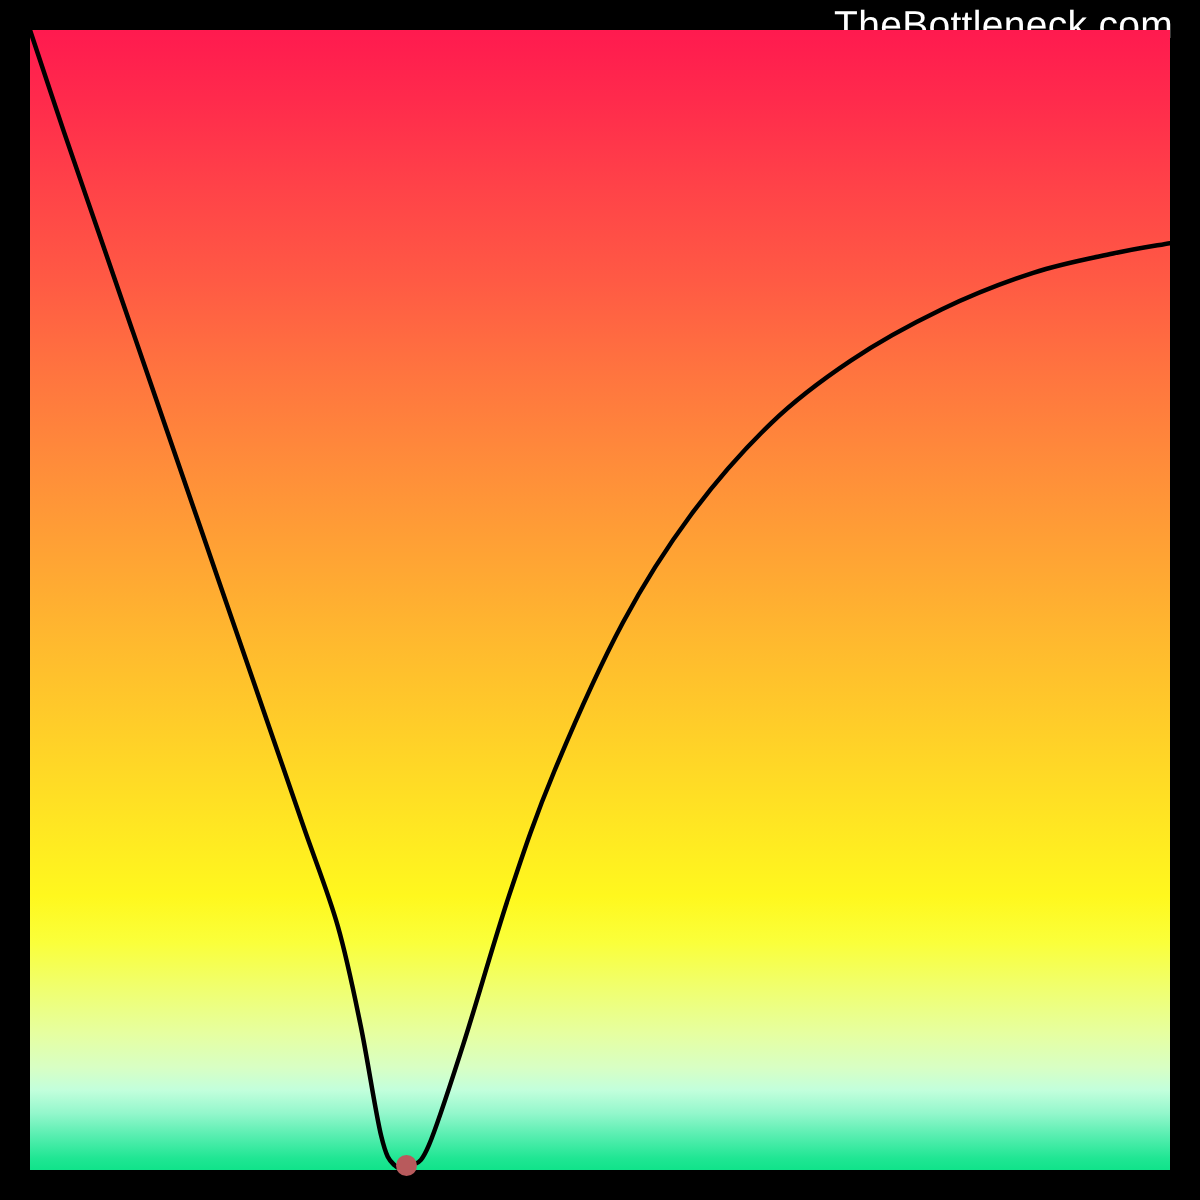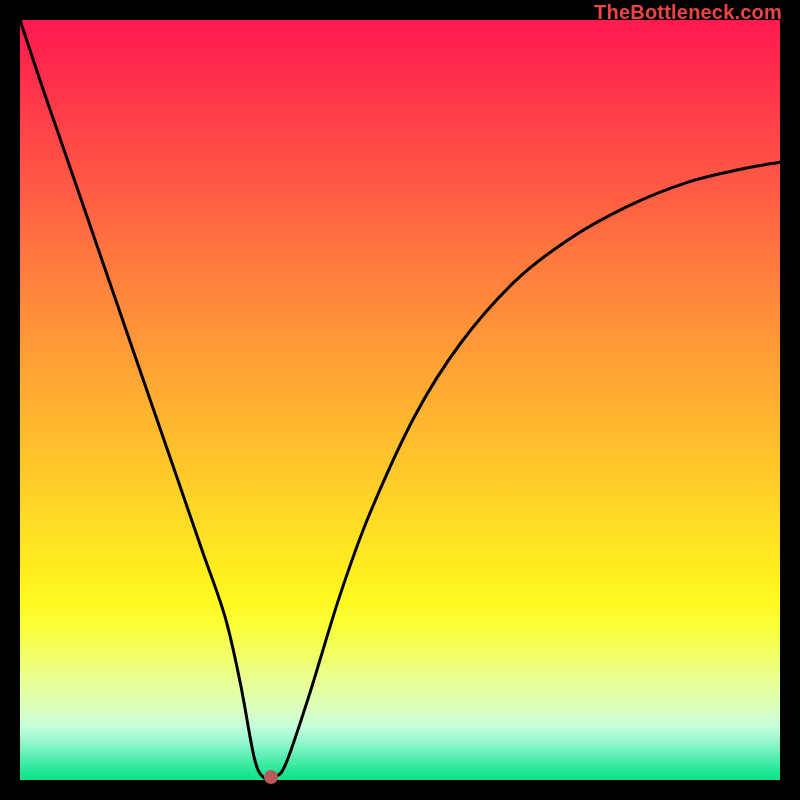--- a/index.html
+++ b/index.html
@@ -14,23 +14,23 @@
   .frame {
     position: relative;
     width: 800px;
     height: 800px;
     background: #000;
   }
   .watermark {
     position: absolute;
     top: 1px;
     right: 18px;
-    color: #ef4444;
-    font-size: 20px;
-    font-weight: 700;
+    color: #ffffff;
+    font-size: 26px;
+    font-weight: 400;
     letter-spacing: 0.2px;
     user-select: none;
   }
   .plot {
     position: absolute;
     left: 20px;
     top: 20px;
     width: 760px;
     height: 760px;
     background: linear-gradient(to bottom,

